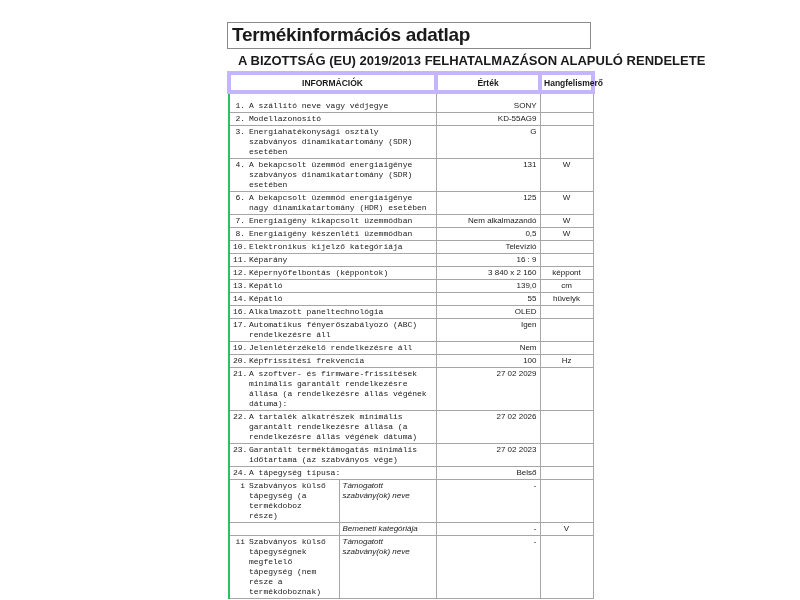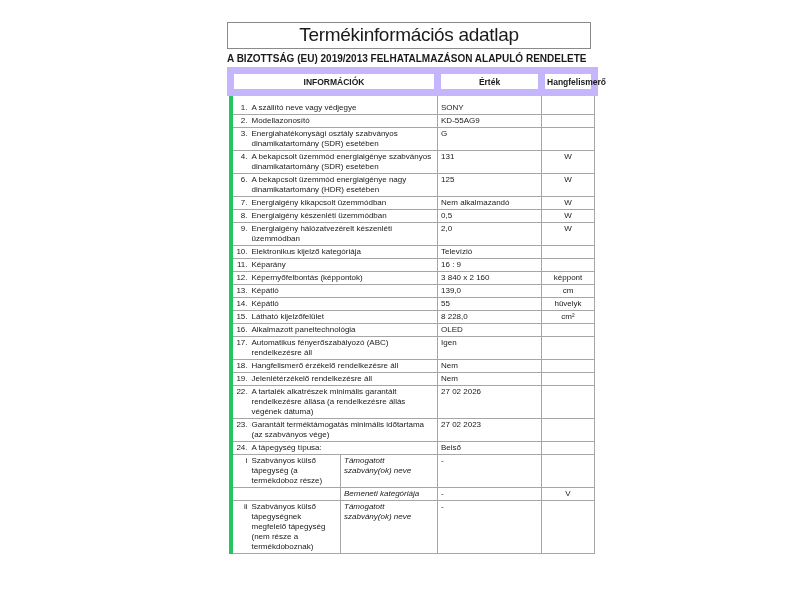--- a/index.html
+++ b/index.html
@@ -18,71 +18,70 @@
   .title-box {
     border: 1px solid #8a8a8a;
     padding: 1px 4px 3px 4px;
     box-sizing: border-box;
     width: 100%;
   }
   .title-box h1 {
     margin: 0;
     font-size: 19px;
     line-height: 21px;
-    font-weight: normal;
+    font-weight: bold;
     letter-spacing: -0.3px;
     white-space: nowrap;
-    text-align: center;
   }
   .subtitle {
-    font-size: 10px;
+    font-size: 13px;
     font-weight: bold;
-    margin: 4px 0 3px 0;
+    margin: 4px 0 3px 11px;
     white-space: nowrap;
   }
   table.fiche {
     border-collapse: collapse;
     table-layout: fixed;
     width: 364px;
     font-size: 8px;
     line-height: 10px;
   }
   col.c1a { width: 110px; }
   col.c1b { width: 97px; }
   col.c2  { width: 104px; }
   col.c3  { width: 53px; }
   .fiche th {
-    border: 7px solid #c4b5fd;
+    border: 4px solid #c4b5fd;
     font-size: 8.5px;
     font-weight: bold;
     height: 13px;
     padding: 1px 2px;
     text-align: center;
     white-space: nowrap;
     overflow: visible;
   }
   .fiche td {
     border-right: 1px solid #a6a6a6;
     border-bottom: 1px solid #a6a6a6;
     padding: 1px 3px;
     vertical-align: top;
     height: 10px;
     overflow: visible;
   }
-  .fiche tr td:first-child { border-left: 4px solid #22c55e; }
+  .fiche tr td:first-child { border-left: 2px solid #22c55e; font-family: Liberation Mono, monospace; }
   .fiche tr.spacer td { height: 6px; border-bottom: none; padding: 0; }
   .num {
     display: inline-block;
     width: 12px;
     text-align: right;
     margin-right: 4px;
     vertical-align: top;
   }
   .lbl { display: inline-block; width: calc(100% - 18px); vertical-align: top; }
-  .c-val  { text-align: left; }
+  .c-val  { text-align: right; }
   .c-unit { text-align: center; white-space: nowrap; }
   .c-prop { padding-left: 4px; font-style: italic; }
 </style>
 </head>
 <body>
 
 <div class="sheet">
 
   <div class="title-box">
     <h1>Termékinformációs adatlap</h1>
@@ -139,25 +138,20 @@
           <td class="c-label" colspan="2"><span class="num">7.</span><span class="lbl">Energiaigény kikapcsolt üzemmódban</span></td>
           <td class="c-val">Nem alkalmazandó</td>
           <td class="c-unit">W</td>
         </tr>
         <tr>
           <td class="c-label" colspan="2"><span class="num">8.</span><span class="lbl">Energiaigény készenléti üzemmódban</span></td>
           <td class="c-val">0,5</td>
           <td class="c-unit">W</td>
         </tr>
         <tr>
-          <td class="c-label" colspan="2"><span class="num">9.</span><span class="lbl">Energiaigény hálózatvezérelt készenléti üzemmódban</span></td>
-          <td class="c-val">2,0</td>
-          <td class="c-unit">W</td>
-        </tr>
-        <tr>
           <td class="c-label" colspan="2"><span class="num">10.</span><span class="lbl">Elektronikus kijelző kategóriája</span></td>
           <td class="c-val">Televízió</td>
           <td class="c-unit"></td>
         </tr>
         <tr>
           <td class="c-label" colspan="2"><span class="num">11.</span><span class="lbl">Képarány</span></td>
           <td class="c-val">16 : 9</td>
           <td class="c-unit"></td>
         </tr>
         <tr>
@@ -169,42 +163,42 @@
           <td class="c-label" colspan="2"><span class="num">13.</span><span class="lbl">Képátló</span></td>
           <td class="c-val">139,0</td>
           <td class="c-unit">cm</td>
         </tr>
         <tr>
           <td class="c-label" colspan="2"><span class="num">14.</span><span class="lbl">Képátló</span></td>
           <td class="c-val">55</td>
           <td class="c-unit">hüvelyk</td>
         </tr>
         <tr>
-          <td class="c-label" colspan="2"><span class="num">15.</span><span class="lbl">Látható kijelzőfelület</span></td>
-          <td class="c-val">8 228,0</td>
-          <td class="c-unit">cm²</td>
-        </tr>
-        <tr>
           <td class="c-label" colspan="2"><span class="num">16.</span><span class="lbl">Alkalmazott paneltechnológia</span></td>
           <td class="c-val">OLED</td>
           <td class="c-unit"></td>
         </tr>
         <tr>
           <td class="c-label" colspan="2"><span class="num">17.</span><span class="lbl">Automatikus fényerőszabályozó (ABC) rendelkezésre áll</span></td>
           <td class="c-val">Igen</td>
           <td class="c-unit"></td>
         </tr>
         <tr>
-          <td class="c-label" colspan="2"><span class="num">18.</span><span class="lbl">Hangfelismerő érzékelő rendelkezésre áll</span></td>
-          <td class="c-val">Nem</td>
-          <td class="c-unit"></td>
-        </tr>
-        <tr>
           <td class="c-label" colspan="2"><span class="num">19.</span><span class="lbl">Jelenlétérzékelő rendelkezésre áll</span></td>
           <td class="c-val">Nem</td>
+          <td class="c-unit"></td>
+        </tr>
+        <tr>
+          <td class="c-label" colspan="2"><span class="num">20.</span><span class="lbl">Képfrissítési frekvencia</span></td>
+          <td class="c-val">100</td>
+          <td class="c-unit">Hz</td>
+        </tr>
+        <tr>
+          <td class="c-label" colspan="2"><span class="num">21.</span><span class="lbl">A szoftver- és firmware-frissítések minimális garantált rendelkezésre állása (a rendelkezésre állás végének dátuma):</span></td>
+          <td class="c-val">27 02 2029</td>
           <td class="c-unit"></td>
         </tr>
         <tr>
           <td class="c-label" colspan="2"><span class="num">22.</span><span class="lbl">A tartalék alkatrészek minimális garantált rendelkezésre állása (a rendelkezésre állás végének dátuma)</span></td>
           <td class="c-val">27 02 2026</td>
           <td class="c-unit"></td>
         </tr>
         <tr>
           <td class="c-label" colspan="2"><span class="num">23.</span><span class="lbl">Garantált terméktámogatás minimális időtartama (az szabványos vége)</span></td>
           <td class="c-val">27 02 2023</td>

